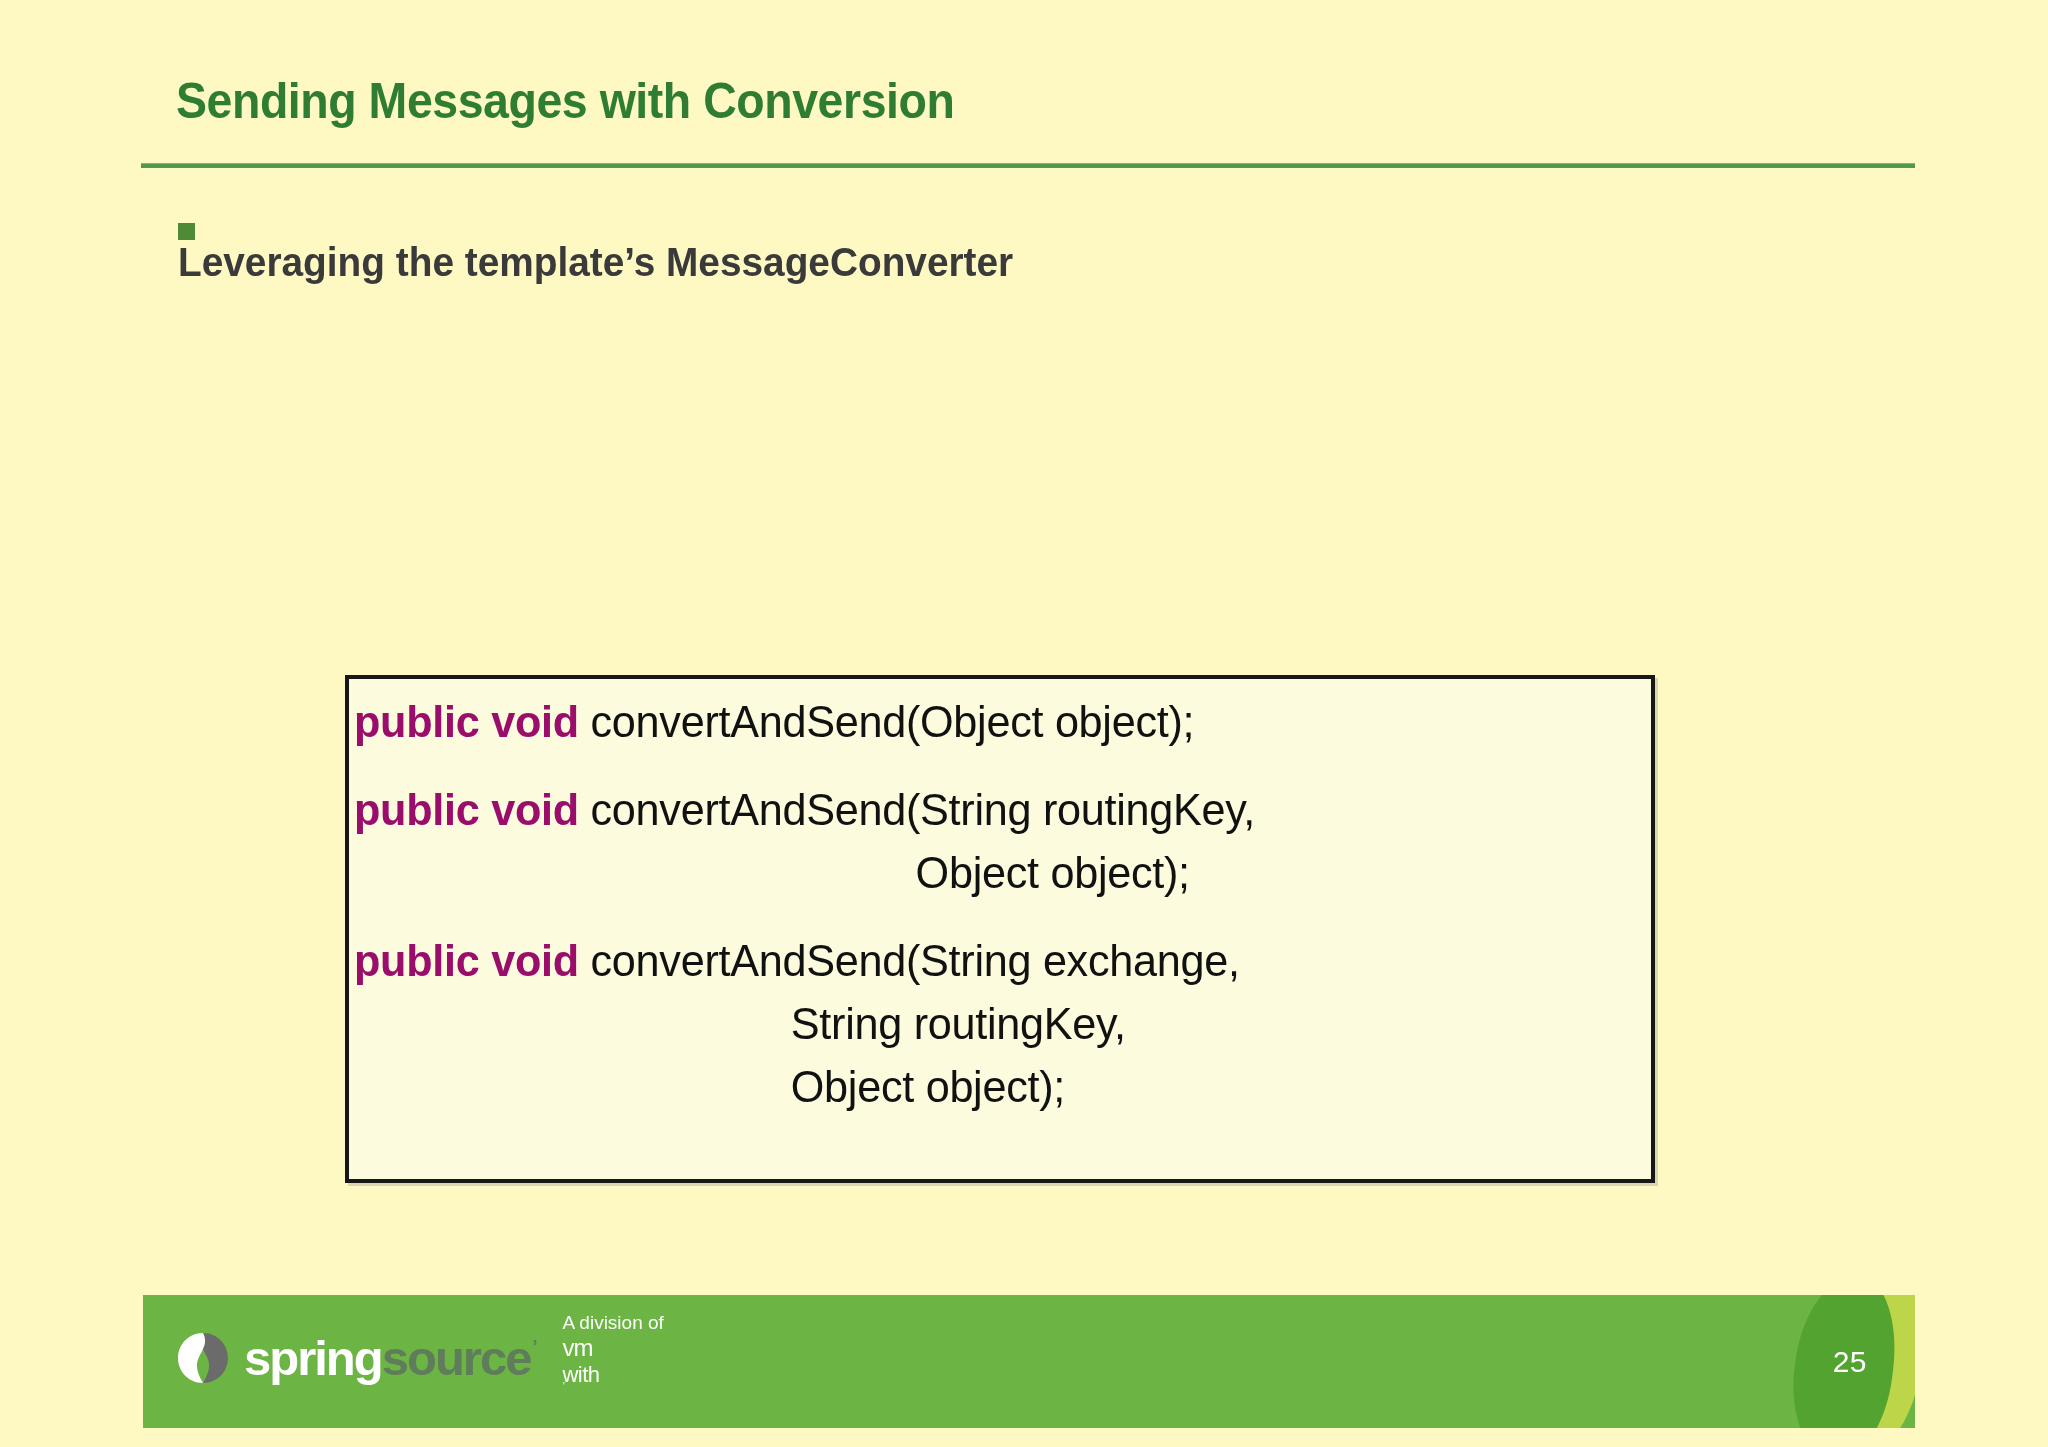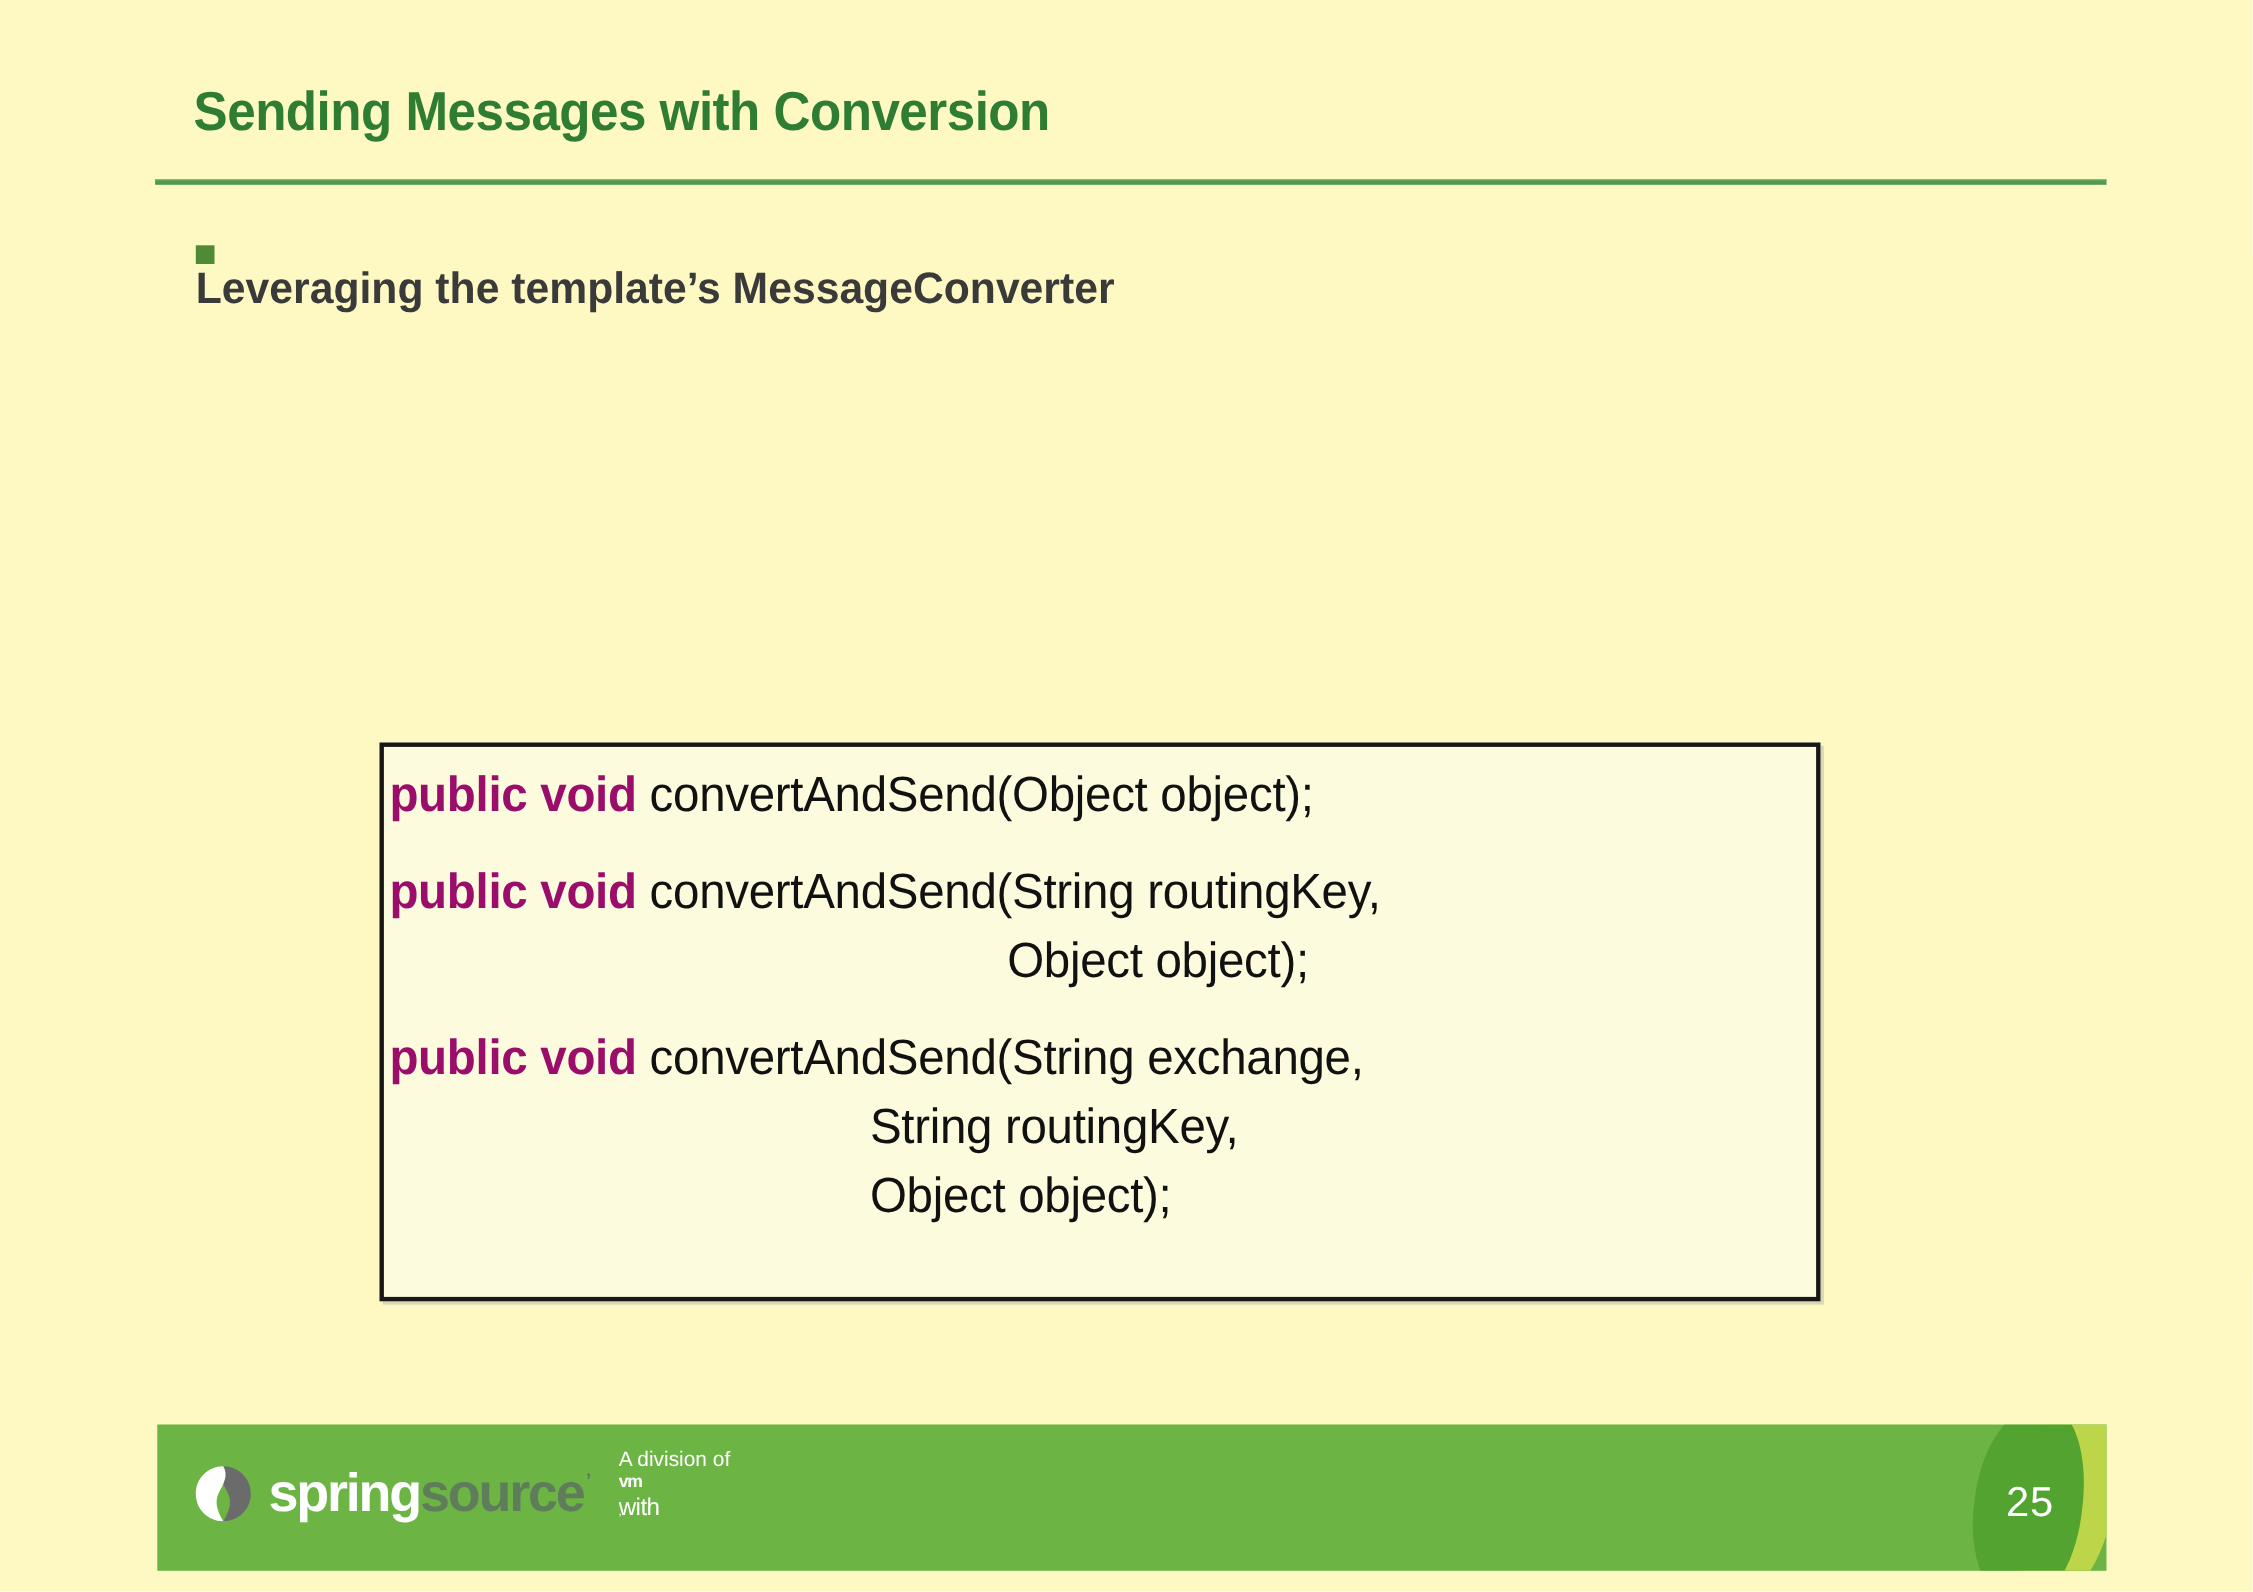--- a/index.html
+++ b/index.html
@@ -160,22 +160,22 @@
     font-size: 19px;
     color: #ffffff;
     white-space: nowrap;
     display: flex;
     align-items: baseline;
     position: relative;
     top: -2px;
     flex-direction: column;
   }
   .division .vm {
-    font-weight: bold;
-    font-size: 16px;
+    font-weight: normal;
+    font-size: 24px;
     margin-left: 7px;
     letter-spacing: -1px;
     text-align: center;
   }
   .division .ware {
     font-size: 22px;
     letter-spacing: -0.5px;
   }
   .division .tm2 {
     font-size: 11px;
@@ -208,21 +208,21 @@
     width: 98px;
     height: 185px;
     background: #52a32f;
     border-radius: 58% 46% 50% 52% / 52% 50% 50% 48%;
     transform: rotate(7deg);
   }
   .page-number {
     position: absolute;
     right: 48px;
     top: 50px;
-    font-size: 38px;
+    font-size: 30px;
     color: #ffffff;
     letter-spacing: 0.5px;
   }
 </style>
 </head>
 <body>
 
 <div class="slide">
 
   <div class="slide-title">Sending Messages with Conversion</div>

